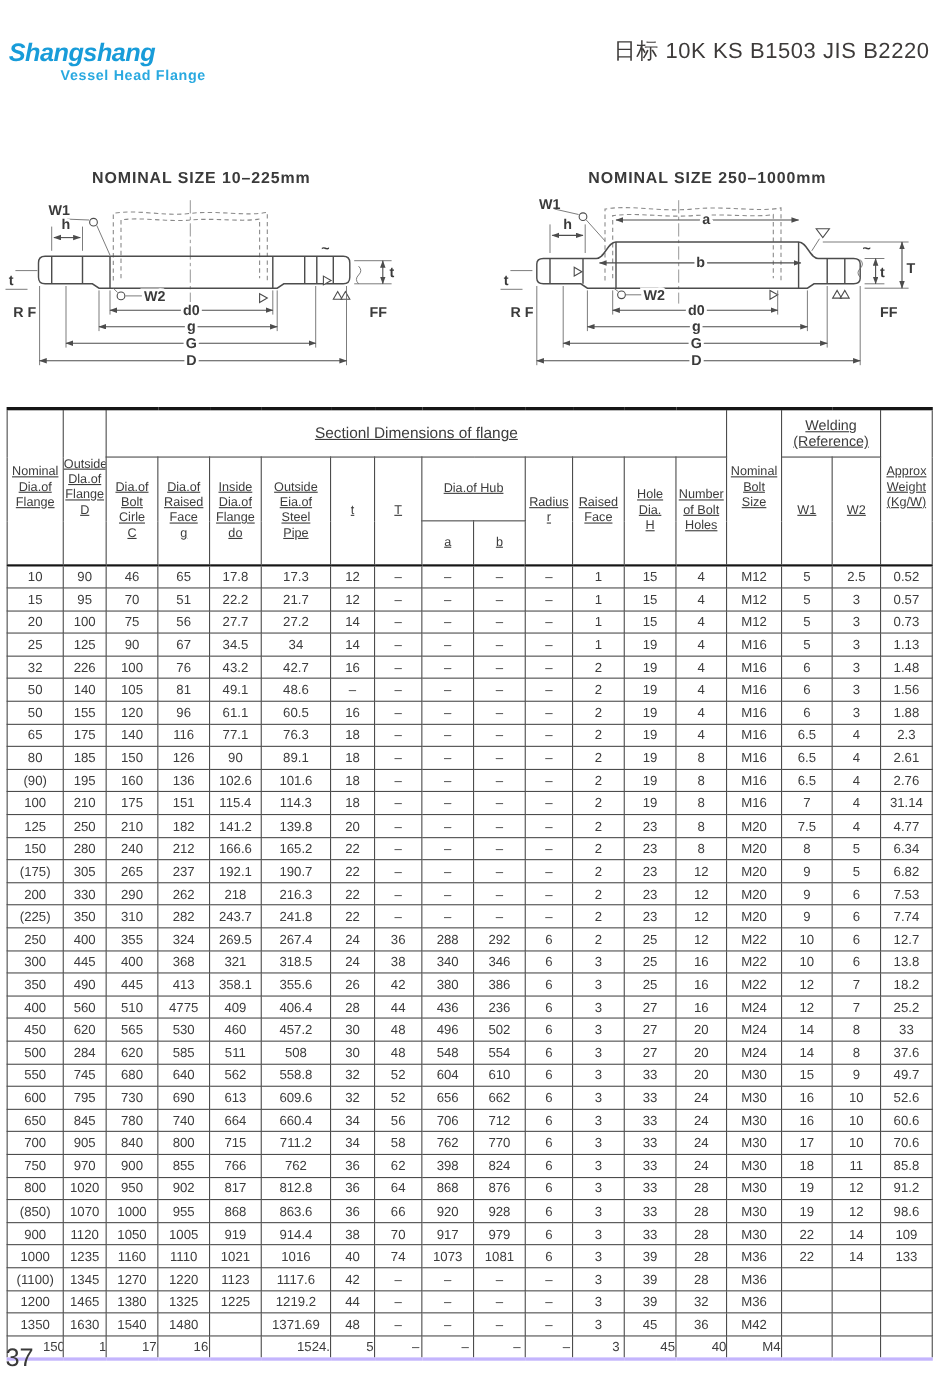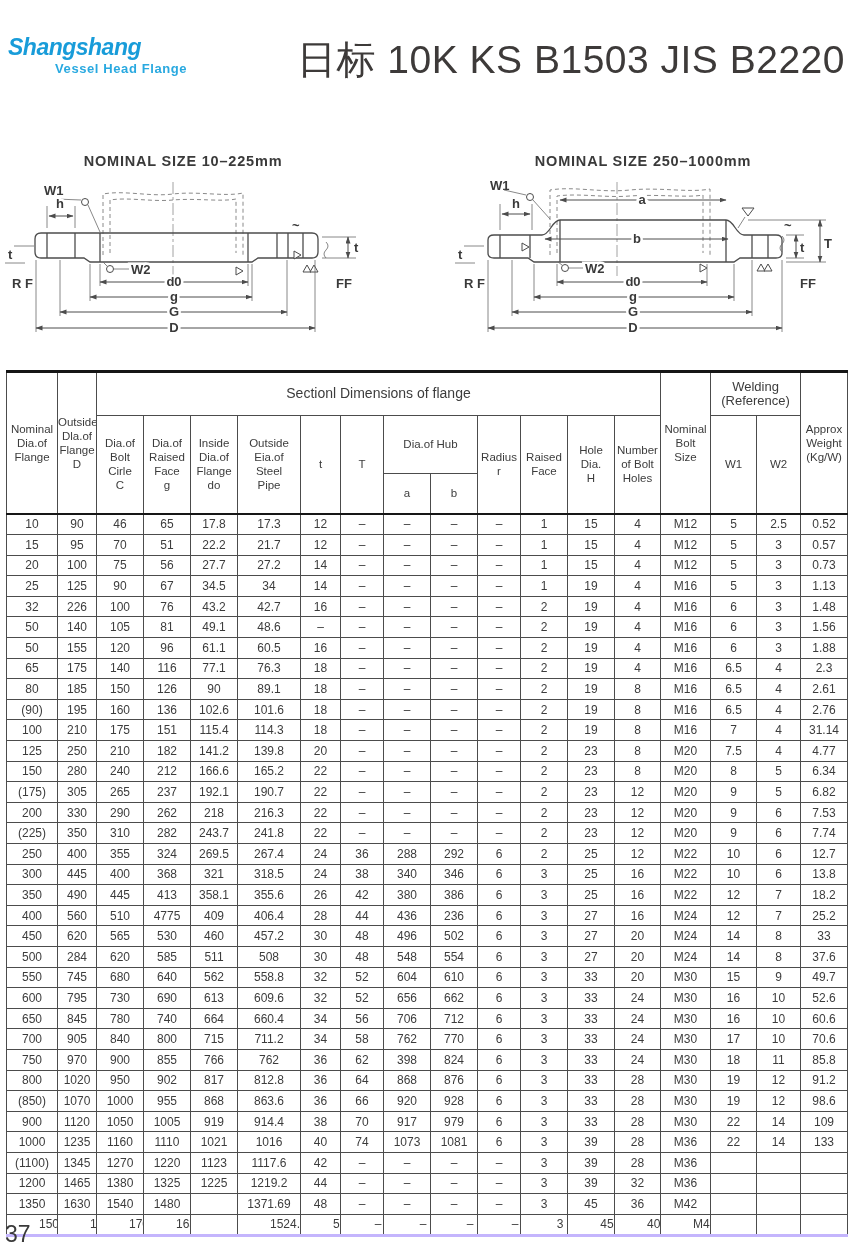--- a/index.html
+++ b/index.html
@@ -5,21 +5,21 @@
   html,body{margin:0;padding:0;}
   body{
     width:853px;height:1252px;background:#ffffff;position:relative;overflow:hidden;
     font-family:"Liberation Sans",sans-serif;color:#3d3a39;
   }
   
   .brand{position:absolute;left:8px;top:3px;line-height:1;}
   .brand-name{font-size:23px;font-weight:bold;font-style:italic;color:#189cd9;letter-spacing:-0.5px;margin-top:33px;}
   .brand-tagline{font-size:13px;color:#29a9e0;letter-spacing:0.6px;margin-top:3px;font-weight:bold;margin-left:47px;}
   
-  .doc-title{position:absolute;top:33px;right:8px;font-size:39px;color:#3d3a39;letter-spacing:0.5px;white-space:nowrap;}
+  .doc-title{position:absolute;top:33px;right:8px;font-size:20px;color:#3d3a39;letter-spacing:0.5px;white-space:nowrap;}
   
   .diagram{position:absolute;top:140px;}
   .diagram.left{left:0;}
   .diagram.right{left:430px;}
   svg text{font-family:"Liberation Sans",sans-serif;fill:#3a3a3a;}
   .dg-title{font-size:14.5px;font-weight:bold;letter-spacing:0.8px;}
   .dlab{font-size:13px;font-weight:bold;paint-order:stroke;stroke:#ffffff;stroke-width:5px;}
   .solid{stroke:#4c4c4c;stroke-width:1.3;fill:none;}
   .thin{stroke:#6a6a6a;stroke-width:0.8;fill:none;}
   .dash{stroke:#8a8a8a;stroke-width:1;fill:none;stroke-dasharray:4 3;}
@@ -28,21 +28,21 @@
   .weld{stroke:#4c4c4c;stroke-width:1;fill:#ffffff;}
   
   .flange-table{
     position:absolute;left:6px;top:370px;width:841px;border-collapse:collapse;table-layout:fixed;
     border-top:3px solid #161616;border-left:1px solid #4c4c4c;border-right:1px solid #4c4c4c;
   }
   .flange-table th,.flange-table td{
     border:1px solid #4c4c4c;font-weight:normal;text-align:center;vertical-align:middle;padding:0;
     color:#3c3c3c;overflow:hidden;
   }
-  .flange-table thead th{font-size:11.5px;line-height:1.22;white-space:pre-line;}
+  .flange-table thead th{font-size:11.5px;line-height:1.22;white-space:pre-line;text-decoration:underline;}
   .flange-table thead .grp{font-size:14px;}
   .flange-table thead .grp2{font-size:13px;line-height:1.05;}
   .flange-table thead .hb{border-bottom:2.5px solid #161616;}
   .flange-table tr.h1{height:44px;}
   .flange-table tr.h2{height:58px;}
   .flange-table tr.h3{height:40px;}
   .flange-table tbody td{font-size:12px;height:19.6px;}
   .flange-table tbody tr:last-child td{border-bottom:3px solid #c4b5fd;padding-left:32px;}
   
   .page-number{position:absolute;left:5px;top:1221px;font-size:23px;color:#3a3a3a;}

